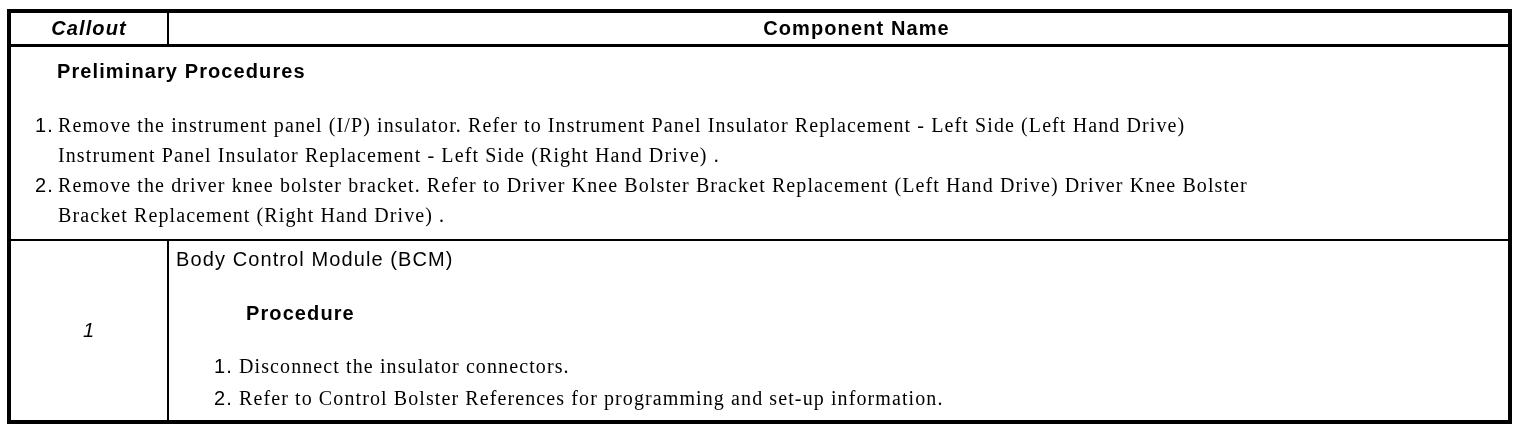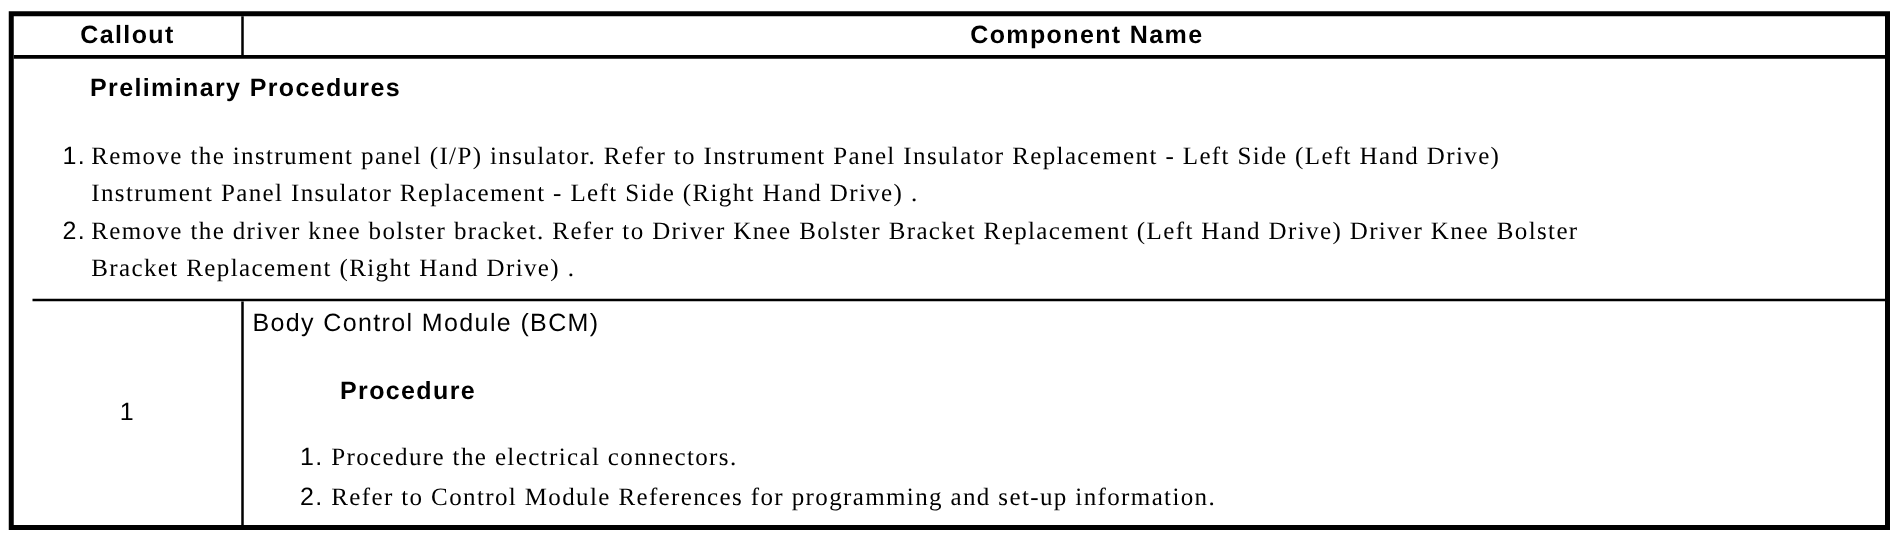--- a/index.html
+++ b/index.html
@@ -28,25 +28,26 @@
 
   
   .header-row {
     flex: none;
     height: 34px;
     border-bottom: 3px solid #000000;
     display: flex;
   }
   .callout-col {
     flex: none;
-    width: 184px;
+    width: 158px;
     border-right: 2px solid #000000;
     display: flex;
     align-items: center;
     justify-content: center;
+    font-style: italic;
   }
   .name-col {
     flex: 1;
     display: flex;
     align-items: center;
     justify-content: center;
     margin-left: 36px;
   }
   .header-cell {
     font-size: 20px;
@@ -54,21 +55,20 @@
     letter-spacing: 1.1px;
     white-space: nowrap;
   }
 
   
   .prelim-row {
     flex: none;
     height: 194px;
     border-bottom: 2px solid #000000;
     overflow: hidden;
-    margin-left: 15px;
   }
   .prelim-title {
     margin: 11px 0 0 46px;
     font-size: 20px;
     font-weight: bold;
     letter-spacing: 1.1px;
     line-height: 26px;
   }
   .prelim-steps {
     margin-top: 26px;
@@ -152,23 +152,23 @@
   </div>
 
   <div class="body-row">
     <div class="callout-col callout-value">1</div>
     <div class="content-cell">
       <div class="component-name">Body Control Module (BCM)</div>
       <div class="proc-title">Procedure</div>
       <div class="row-steps">
         <div class="step">
           <span class="num">1.</span>
-          <span class="txt">Procedure the electrical connectors.</span>
+          <span class="txt">Disconnect the insulator connectors.</span>
         </div>
         <div class="step">
           <span class="num">2.</span>
-          <span class="txt">Refer to Control Module References for programming and set-up information.</span>
+          <span class="txt">Refer to Control Bolster References for programming and set-up information.</span>
         </div>
       </div>
     </div>
   </div>
 
 </div>
 
 </body></html>

